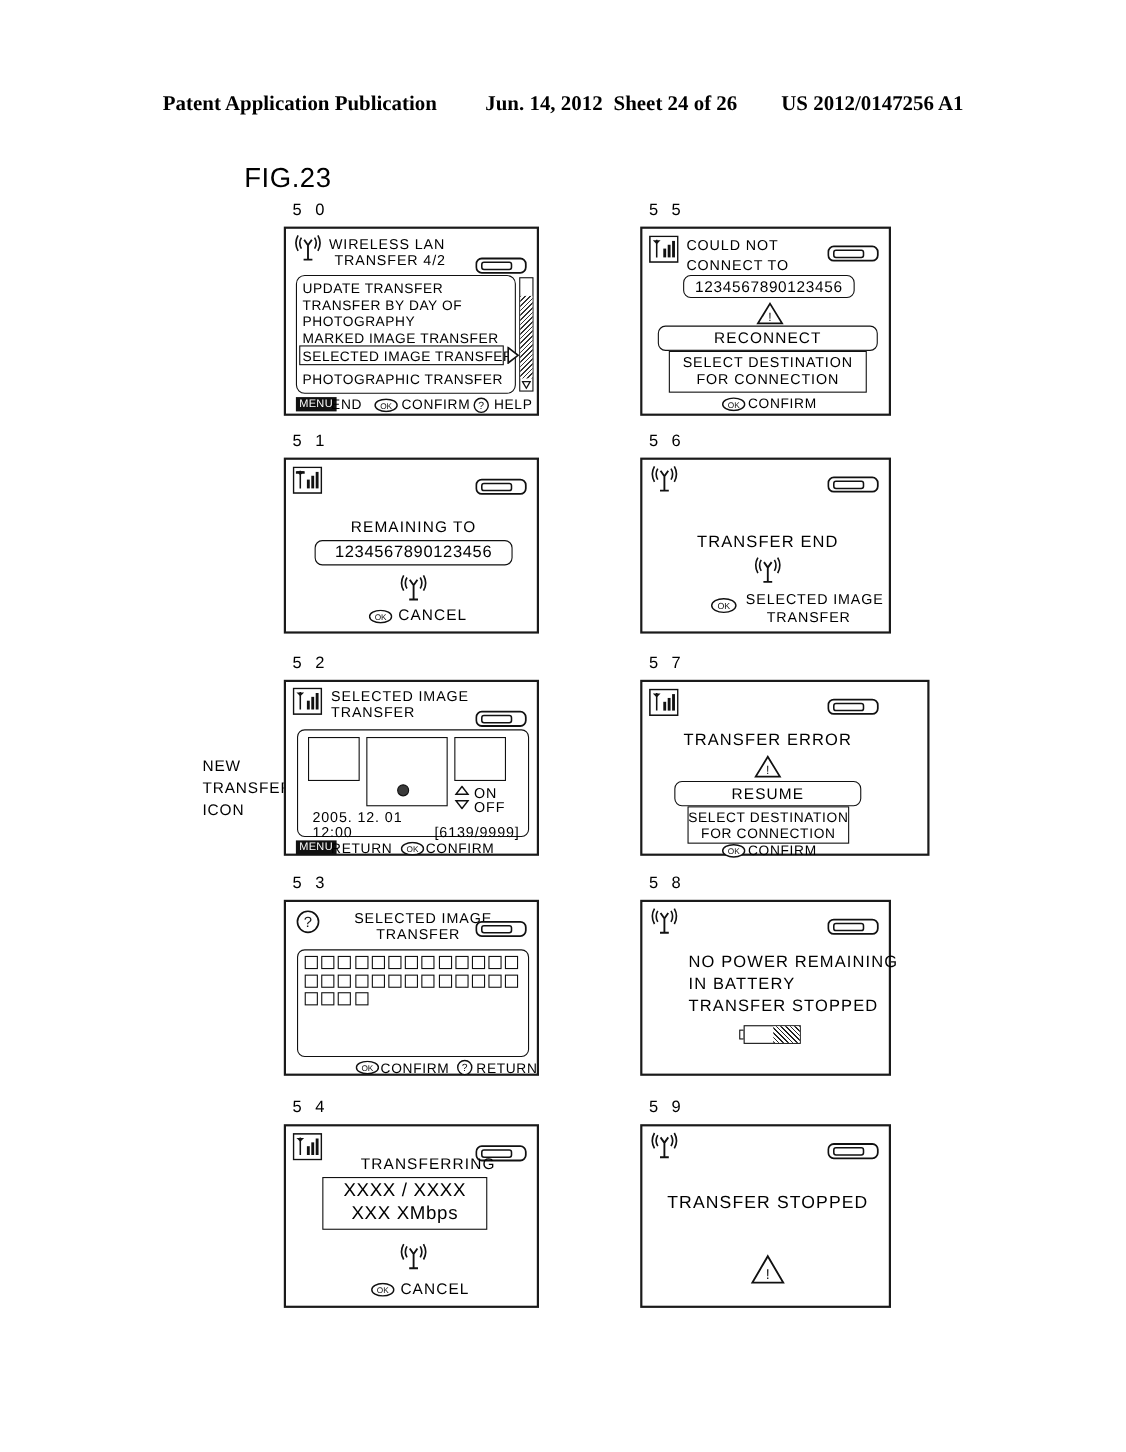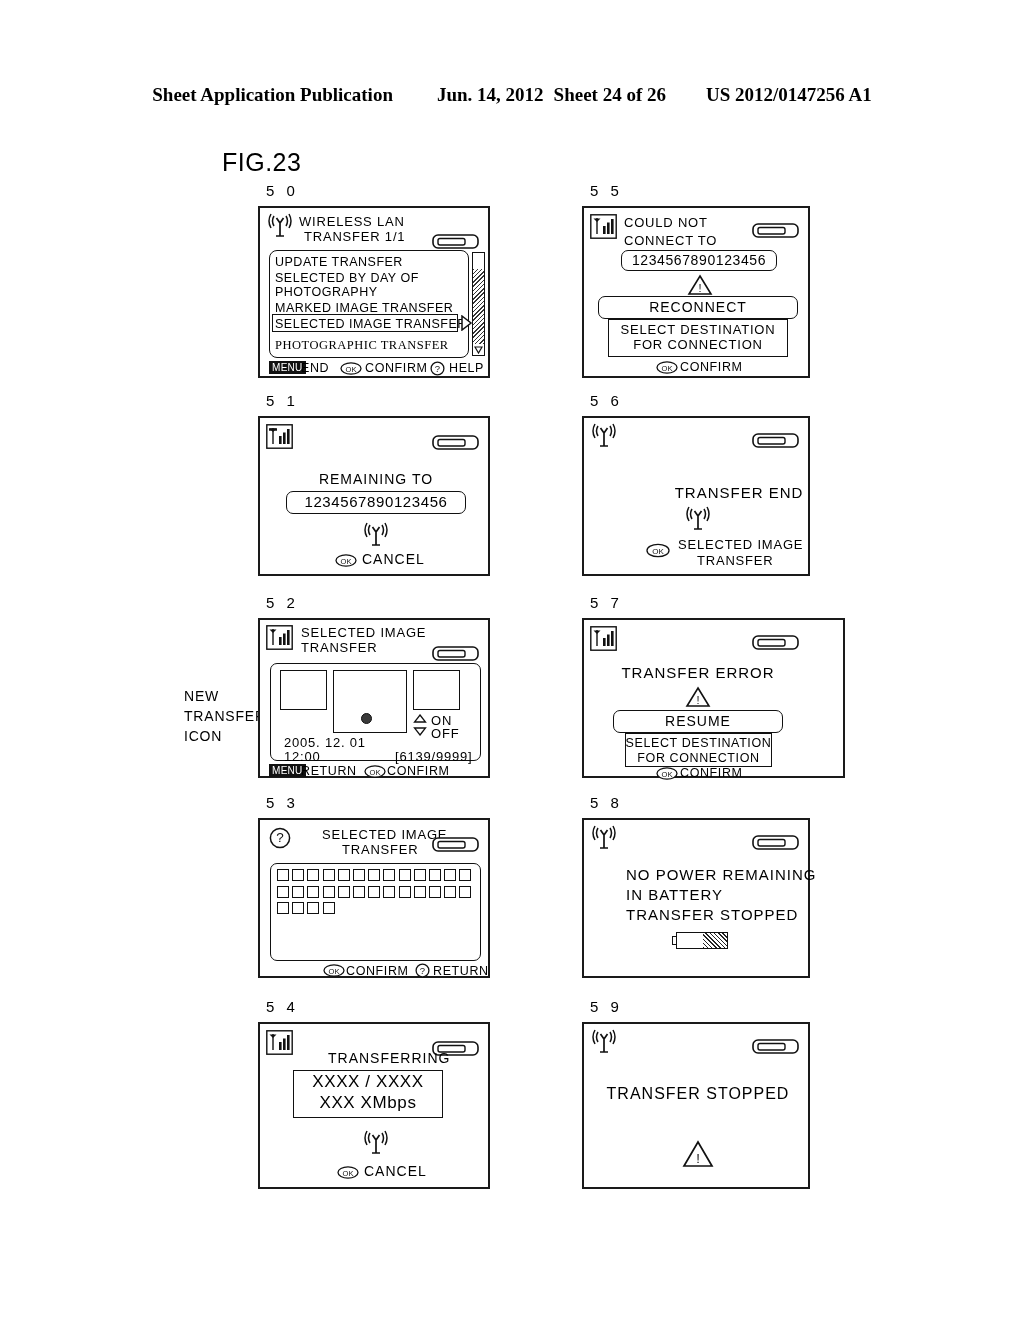--- a/index.html
+++ b/index.html
@@ -198,21 +198,21 @@
     position: absolute;
     border: 1.5px solid #111;
     box-sizing: border-box;
     background: #fff;
   }
 </style>
 </head>
 <body>
 
 <div class="page-header">
-  <span class="seg">Sheet Application Publication</span><span class="gap1"></span><span class="seg">Jun. 14, 2012</span><span class="gap3"></span><span class="seg">Sheet 24 of 26</span><span class="gap2"></span><span class="seg">US 2012/0147256 A1</span>
+  <span class="seg">Patent Application Publication</span><span class="gap1"></span><span class="seg">Jun. 14, 2012</span><span class="gap3"></span><span class="seg">Sheet 24 of 26</span><span class="gap2"></span><span class="seg">US 2012/0147256 A1</span>
 </div>
 
 <div class="fig-label">FIG.23</div>
 
 <div class="callout-text" style="left:184px; top:686px;">NEW
 TRANSFER
 ICON</div>
 <div class="callout-line" style="left:274px; top:706px; width:104px; transform:rotate(-4.2deg);"></div>
 
 <div class="panel" style="left:258px; top:206px; width:232px; height:172px;border-radius:15px;">
@@ -223,46 +223,46 @@
       <svg width="30" height="26" viewBox="0 0 30 26">
         <path d="M15 10 L15 23 M11 23 L19 23 M15 10 L11.5 5 M15 10 L18.5 5" stroke="#111" stroke-width="1.7" fill="none"></path>
         <path d="M9 3 Q6 8 9 13" stroke="#111" stroke-width="1.5" fill="none"></path>
         <path d="M6 1 Q2 8 6 15" stroke="#111" stroke-width="1.5" fill="none"></path>
         <path d="M21 3 Q24 8 21 13" stroke="#111" stroke-width="1.5" fill="none"></path>
         <path d="M24 1 Q28 8 24 15" stroke="#111" stroke-width="1.5" fill="none"></path>
       </svg>
     </div>
 
     <div class="t mid" style="left:39px; top:7px;">WIRELESS LAN</div>
-    <div class="t mid" style="left:44px; top:22px;">TRANSFER 1/1</div>
+    <div class="t mid" style="left:44px; top:22px;">TRANSFER 4/2</div>
 
     <div class="icon" style="left:172px; top:25px;">
       <svg width="48" height="18" viewBox="0 0 48 18">
         <rect x="1" y="2" width="45" height="13" rx="5" ry="5" stroke="#111" stroke-width="1.6" fill="#fff"></rect>
         <rect x="6" y="5.5" width="27" height="6.5" rx="2" ry="2" stroke="#111" stroke-width="1.4" fill="#fff"></rect>
       </svg>
     </div>
 
     <div class="menu-box" style="left:9px; top:42px; width:200px; height:108px;"></div>
 
     <div class="menu-item" style="left:15px; top:47px;">UPDATE TRANSFER</div>
-    <div class="menu-item" style="left:15px; top:63px;">SELECTED BY DAY OF</div>
+    <div class="menu-item" style="left:15px; top:63px;">TRANSFER BY DAY OF</div>
     <div class="menu-item" style="left:15px; top:77px;">PHOTOGRAPHY</div>
     <div class="menu-item" style="left:15px; top:93px;">MARKED IMAGE TRANSFER</div>
 
     <div class="menu-sel" style="left:12px; top:106px; width:186px; height:18px;"></div>
     <div class="menu-item" style="left:15px; top:109px;">SELECTED IMAGE TRANSFER</div>
 
     <div class="icon" style="left:200px; top:107px;">
       <svg width="13" height="16" viewBox="0 0 13 16">
         <path d="M2 1 L11 8 L2 15 Z" stroke="#111" stroke-width="1.5" fill="#fff"></path>
       </svg>
     </div>
 
-    <div class="menu-item" style="left:15px; top:130px;font-family:Liberation Serif, serif;">PHOTOGRAPHIC TRANSFER</div>
+    <div class="menu-item" style="left:15px; top:130px;">PHOTOGRAPHIC TRANSFER</div>
 
     <div class="sbar" style="left:212px; top:44px; width:13px; height:104px;">
       <div class="sbar-track" style="top:16px; bottom:11px;"></div>
       <div style="position:absolute; left:0; right:0; bottom:0; height:10px; display:flex; align-items:center; justify-content:center;">
         <svg width="9" height="8" viewBox="0 0 9 8">
             <path d="M1 1 L8 1 L4.5 7 Z" stroke="#111" stroke-width="1.2" fill="#fff"></path>
           </svg>
       </div>
     </div>
 
@@ -576,21 +576,21 @@
       </svg>
     </div>
 
     <div class="icon" style="left:168px; top:14px;">
       <svg width="48" height="18" viewBox="0 0 48 18">
         <rect x="1" y="2" width="45" height="13" rx="5" ry="5" stroke="#111" stroke-width="1.6" fill="#fff"></rect>
         <rect x="6" y="5.5" width="27" height="6.5" rx="2" ry="2" stroke="#111" stroke-width="1.4" fill="#fff"></rect>
       </svg>
     </div>
 
-    <div class="t big ctr" style="left:0; top:68px; width:228px; font-size:15px;padding-left:41px;">TRANSFER END</div>
+    <div class="t big ctr" style="left:0; top:68px; width:228px; font-size:15px;">TRANSFER END</div>
 
     <div class="icon" style="left:99px; top:88px;">
       <svg width="30" height="26" viewBox="0 0 30 26">
         <path d="M15 10 L15 23 M11 23 L19 23 M15 10 L11.5 5 M15 10 L18.5 5" stroke="#111" stroke-width="1.7" fill="none"></path>
         <path d="M9 3 Q6 8 9 13" stroke="#111" stroke-width="1.5" fill="none"></path>
         <path d="M6 1 Q2 8 6 15" stroke="#111" stroke-width="1.5" fill="none"></path>
         <path d="M21 3 Q24 8 21 13" stroke="#111" stroke-width="1.5" fill="none"></path>
         <path d="M24 1 Q28 8 24 15" stroke="#111" stroke-width="1.5" fill="none"></path>
       </svg>
     </div>

